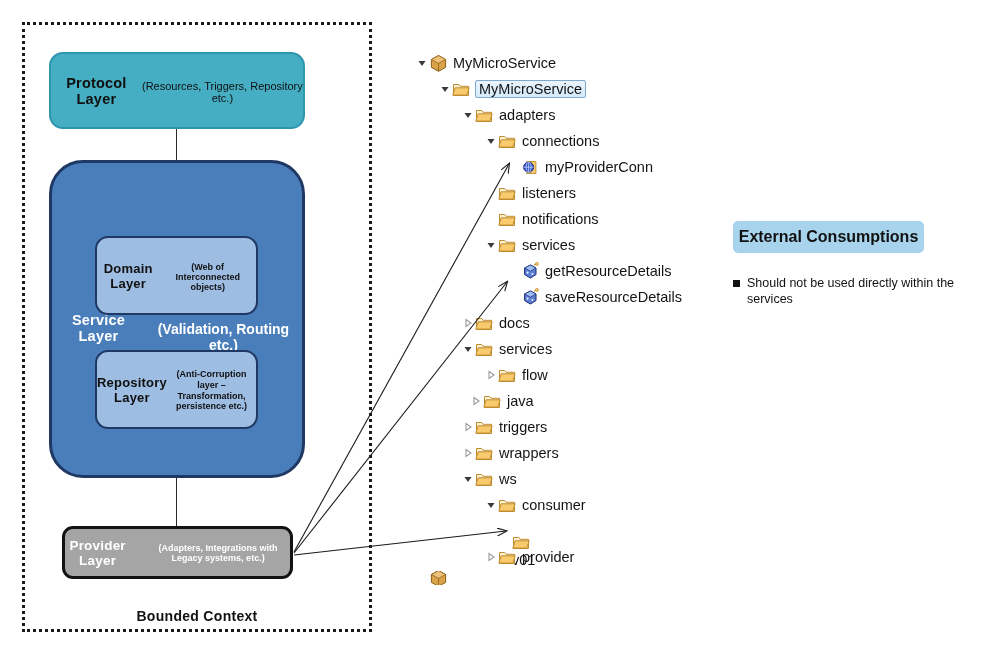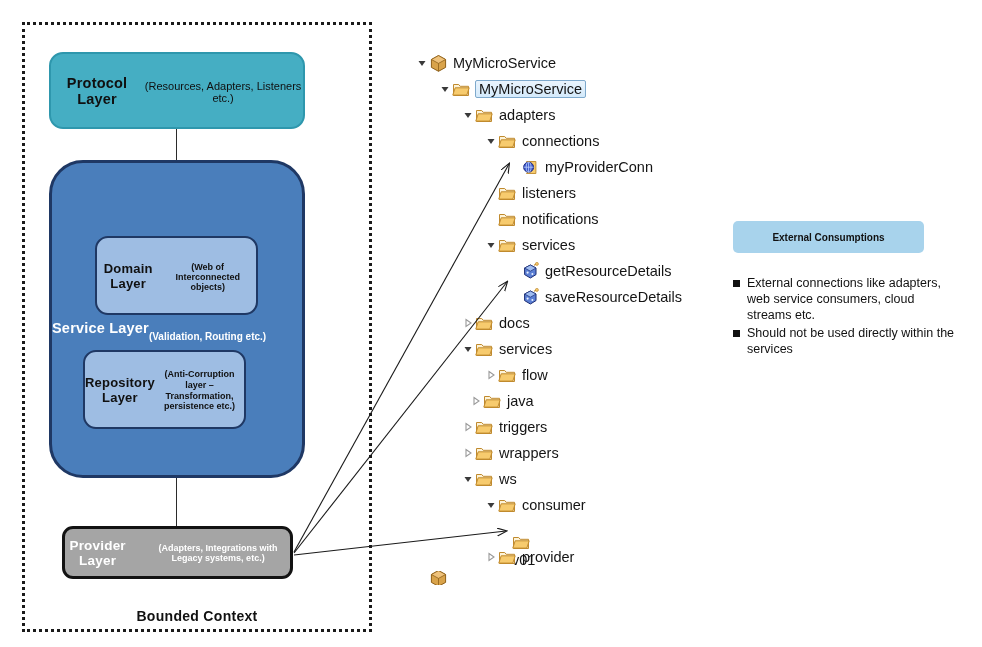--- a/index.html
+++ b/index.html
@@ -53,35 +53,35 @@
   .service {
     left:49px; top:160px; width:256px; height:318px;
     background:#4A7EBB;
     border:3px solid #1F3864;
     border-radius:34px;
     justify-content:flex-start;
     padding-top:17px;
     color:#ffffff;
   }
   .service .ttl { font-size:14.5px; }
-  .service .sub { font-size:10px; margin-top:18px; font-weight:bold; }
+  .service .sub { font-size:14px; margin-top:18px; font-weight:bold; }
 
   .domain {
     left:95px; top:236px; width:163px; height:79px;
     background:#9EBDE3;
     border:2.5px solid #1F3864;
     border-radius:13px;
     justify-content:center;
     color:#101010;
   }
   .domain .ttl { font-size:13px; }
   .domain .sub { font-size:9px; margin-top:2px; }
 
   .repository {
-    left:83px; top:350px; width:163px; height:79px;
+    left:95px; top:350px; width:163px; height:79px;
     background:#9EBDE3;
     border:2.5px solid #1F3864;
     border-radius:13px;
     justify-content:flex-end;
     color:#101010;
   }
   .repository .ttl { font-size:13px; }
   .repository .sub { font-size:9px; margin-top:2px; line-height:1.18; }
 
   .provider {
@@ -123,21 +123,21 @@
 
   
   #arrows { position:absolute; left:0; top:0; width:982px; height:647px; pointer-events:none; }
 
   
   .ext-head {
     position:absolute; left:733px; top:221px; width:191px; height:32px;
     background:#A8D3EC;
     border-radius:5px;
     display:flex; align-items:center; justify-content:center;
-    font-size:10px; font-weight:bold; color:#111;
+    font-size:16px; font-weight:bold; color:#111;
   }
   .ext-list {
     position:absolute; left:733px; top:275px; width:225px;
   }
   .ext-item {
     display:flex; align-items:flex-start;
     font-size:12.5px; color:#111; line-height:1.28;
     margin-bottom:2px;
   }
   .bullet-sq {
@@ -156,21 +156,21 @@
   <div class="vline" style="left:176px; top:315px; height:35px;"></div>
   <div class="vline" style="left:176px; top:429px; height:97px;"></div>
 
   <div class="layer service">
     <span class="ttl">Service Layer</span>
     <span class="sub">(Validation,  Routing  etc.)</span>
   </div>
 
   <div class="layer protocol">
     <span class="ttl">Protocol Layer</span>
-    <span class="sub">(Resources, Adapters, Listeners etc.)</span>
+    <span class="sub">(Resources, Triggers, Repository etc.)</span>
   </div>
 
   <div class="layer domain">
     <span class="ttl">Domain Layer</span>
     <span class="sub">(Web of Interconnected objects)</span>
   </div>
 
   <div class="layer repository">
     <span class="ttl">Repository Layer</span>
     <span class="sub" style="white-space:pre-line;">(Anti-Corruption layer –
@@ -430,21 +430,17 @@
     </defs>
     <line x1="294" y1="552" x2="509" y2="164" stroke="#1a1a1a" stroke-width="1.1" marker-end="url(#ah)"></line>
     <line x1="294" y1="553" x2="507" y2="282" stroke="#1a1a1a" stroke-width="1.1" marker-end="url(#ah)"></line>
     <line x1="294" y1="555" x2="506" y2="531" stroke="#1a1a1a" stroke-width="1.1" marker-end="url(#ah)"></line>
   </svg>
 
   <div class="ext-head">External  Consumptions</div>
   <div class="ext-list">
       <div class="ext-item">
         <span class="bullet-sq"></span>
-        <span>External connections  like adapters, web service consumers,  cloud streams etc.</span>
-      </div>
-      <div class="ext-item">
-        <span class="bullet-sq"></span>
         <span>Should  not be used directly within the services</span>
       </div>
     </div>
 
 </div>
 
 </body></html>

